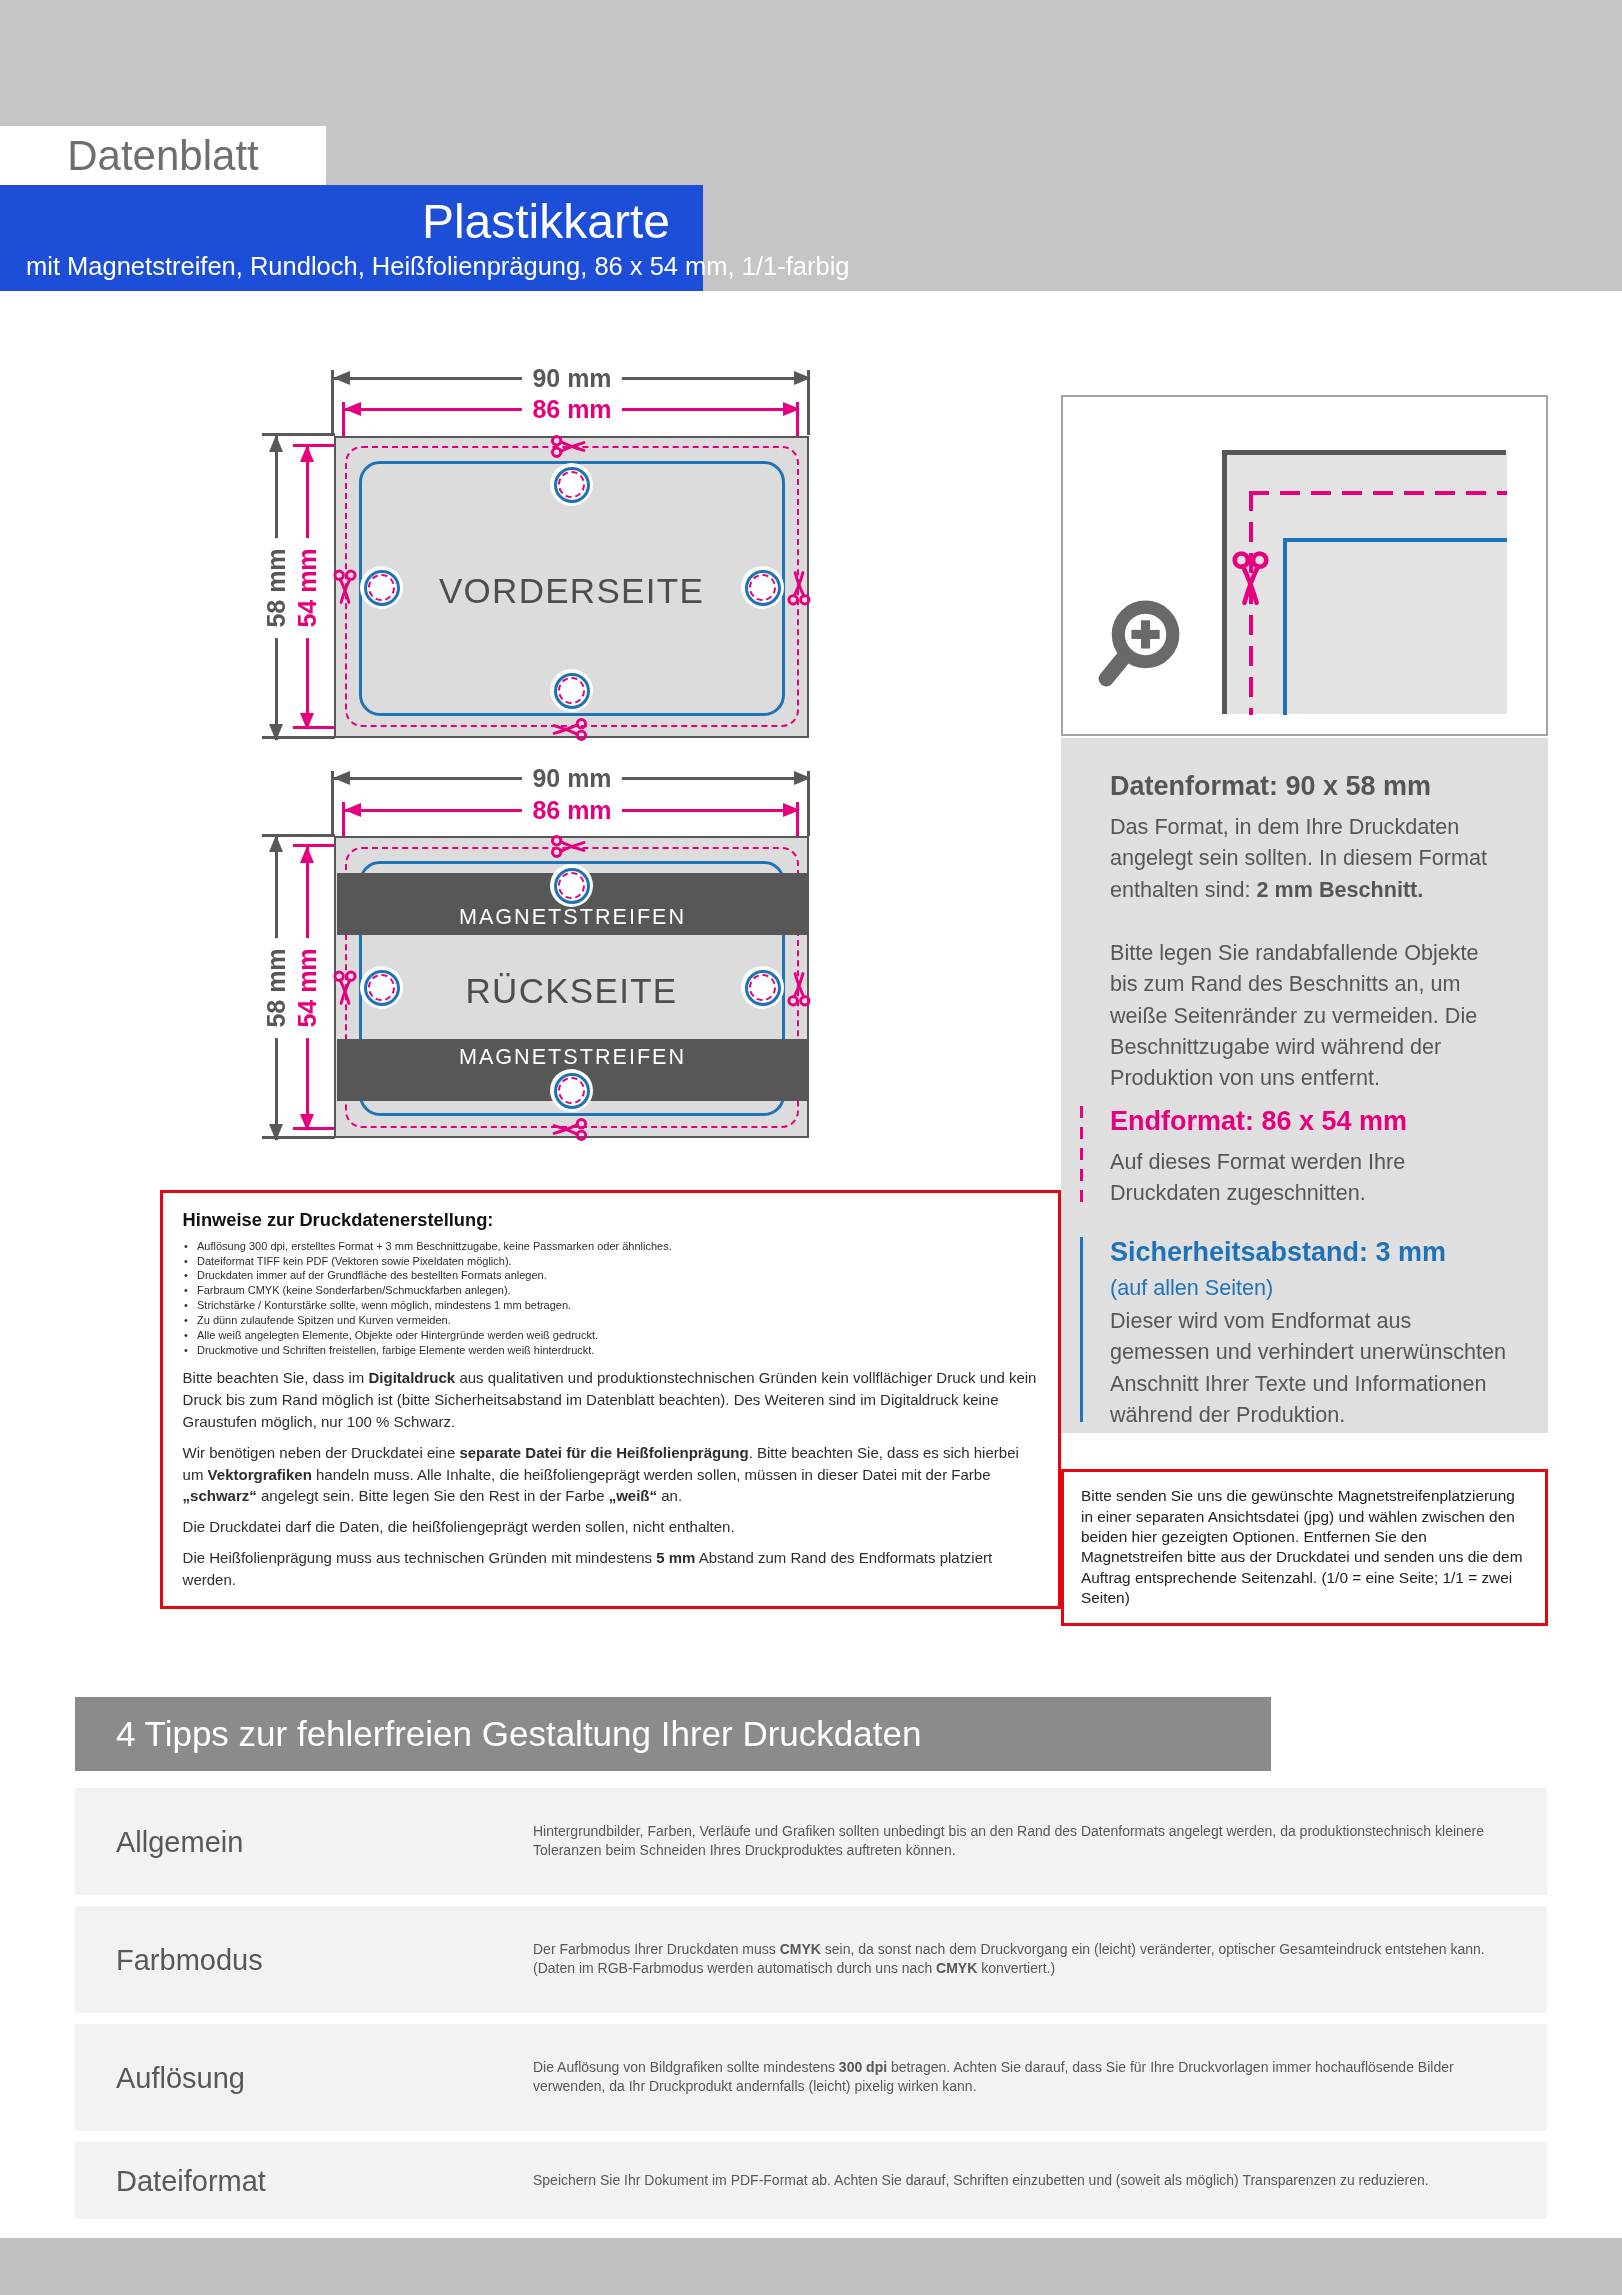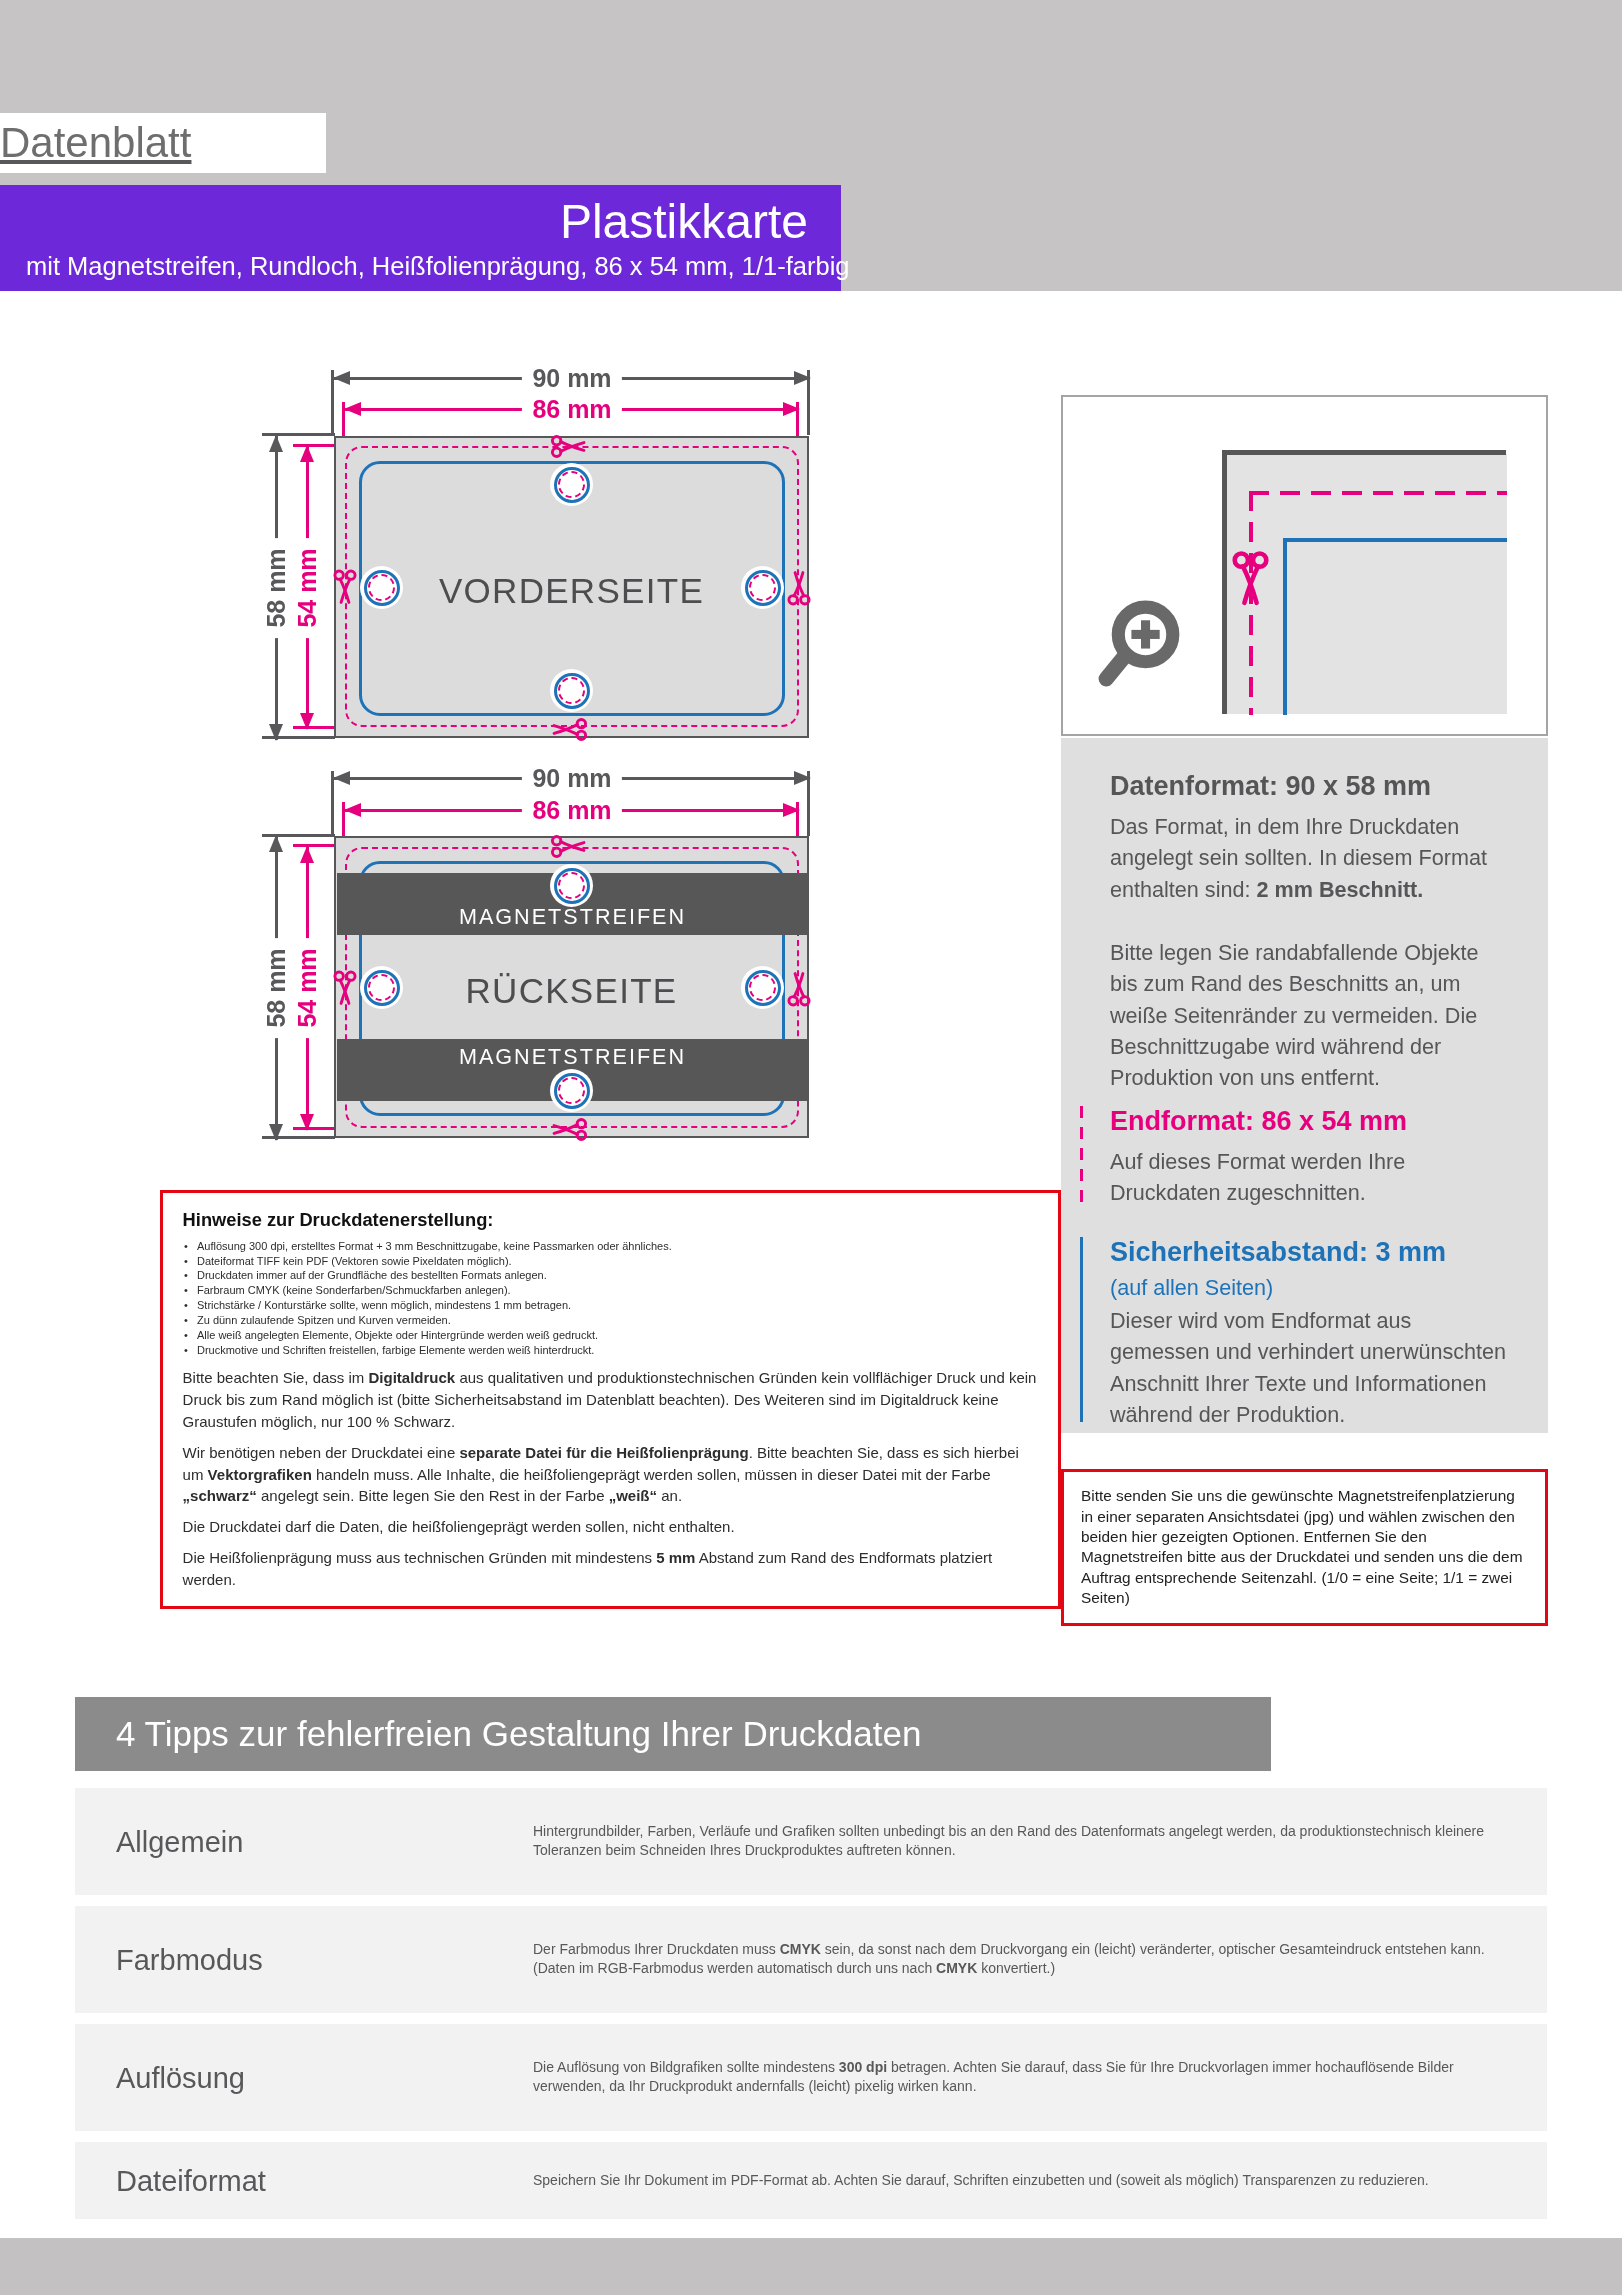--- a/index.html
+++ b/index.html
@@ -2,24 +2,24 @@
 <html style="font-size:10.5px"><head>
 <meta charset="utf-8">
 <style>
   html,body{margin:0;padding:0;background:#fff;}
   .page{position:relative;width:1623px;height:2295px;background:#ffffff;overflow:hidden;
         font-family:"Liberation Sans",sans-serif;color:#58585a;}
   .abs{position:absolute;}
 
   
   .topband{left:0;top:0;width:1623px;height:291px;background:#c6c4c4;}
-  .docbox{left:0;top:113px;width:326px;height:60px;background:#ffffff;
-          display:flex;align-items:center;justify-content:flex-start;text-decoration:underline;}
+  .docbox{left:0;top:126px;width:326px;height:60px;background:#ffffff;
+          display:flex;align-items:center;justify-content:center;}
   .docbox span{font-size:42px;color:#6e6e6e;}
-  .titlebar{left:0;top:185px;width:841px;height:106px;background:#6d28d9;}
+  .titlebar{left:0;top:185px;width:703px;height:106px;background:#1d4ed8;}
   .titlebar .big{position:absolute;right:33px;top:9.2px;font-size:48px;color:#fff;}
   .titlebar .sub{position:absolute;left:26px;bottom:10.5px;font-size:25.5px;color:#fff;white-space:nowrap;}
 
   
   .dimh{height:3.3px;}
   .dimv{width:3.3px;}
   .dimh.gray,.dimv.gray,.extline.gray{background:#58585a;}
   .dimh.mag,.dimv.mag,.extline.mag{background:#e6007e;}
   .dimh:before,.dimh:after,.dimv:before,.dimv:after{content:"";position:absolute;width:0;height:0;}
   .dimh:before{left:-1.3px;top:-5.9px;border-top:7.2px solid transparent;border-bottom:7.2px solid transparent;border-right:17px solid;}

